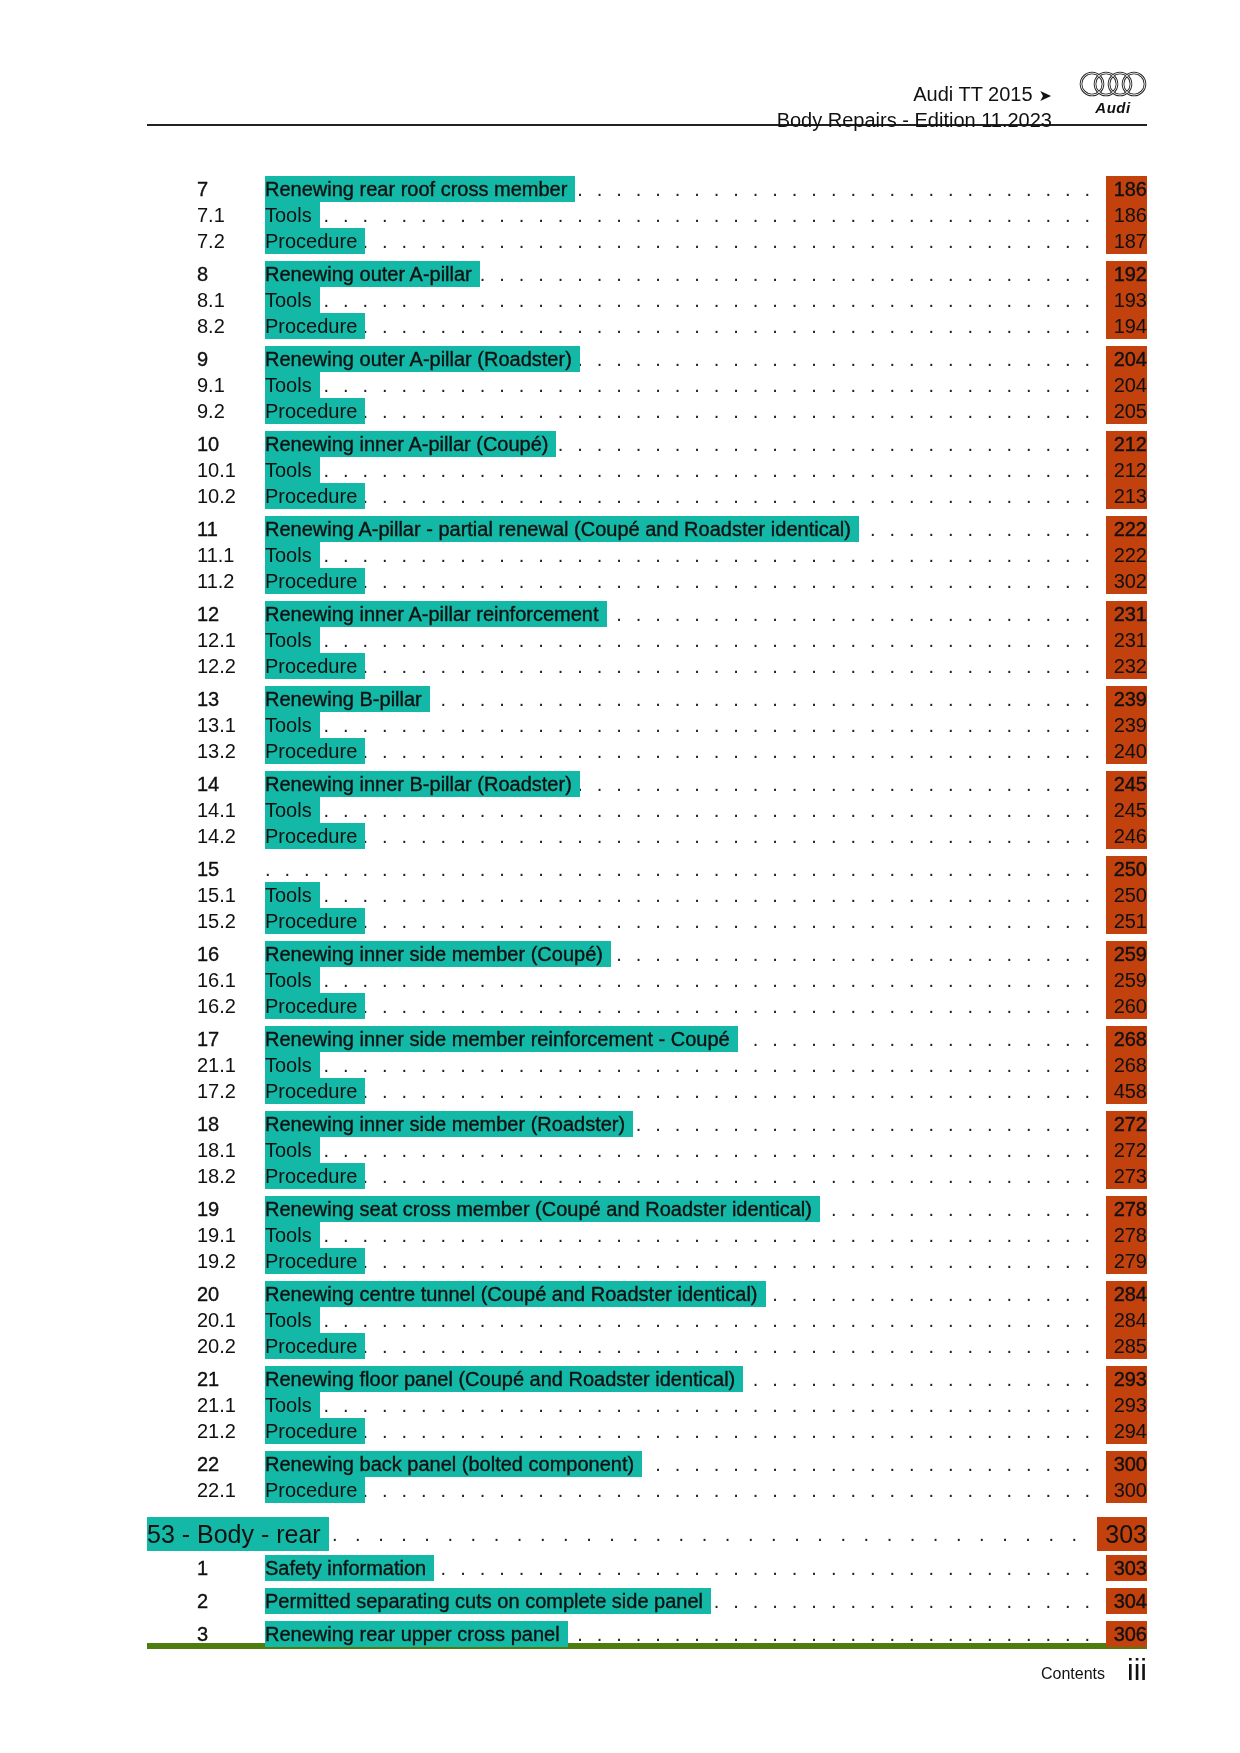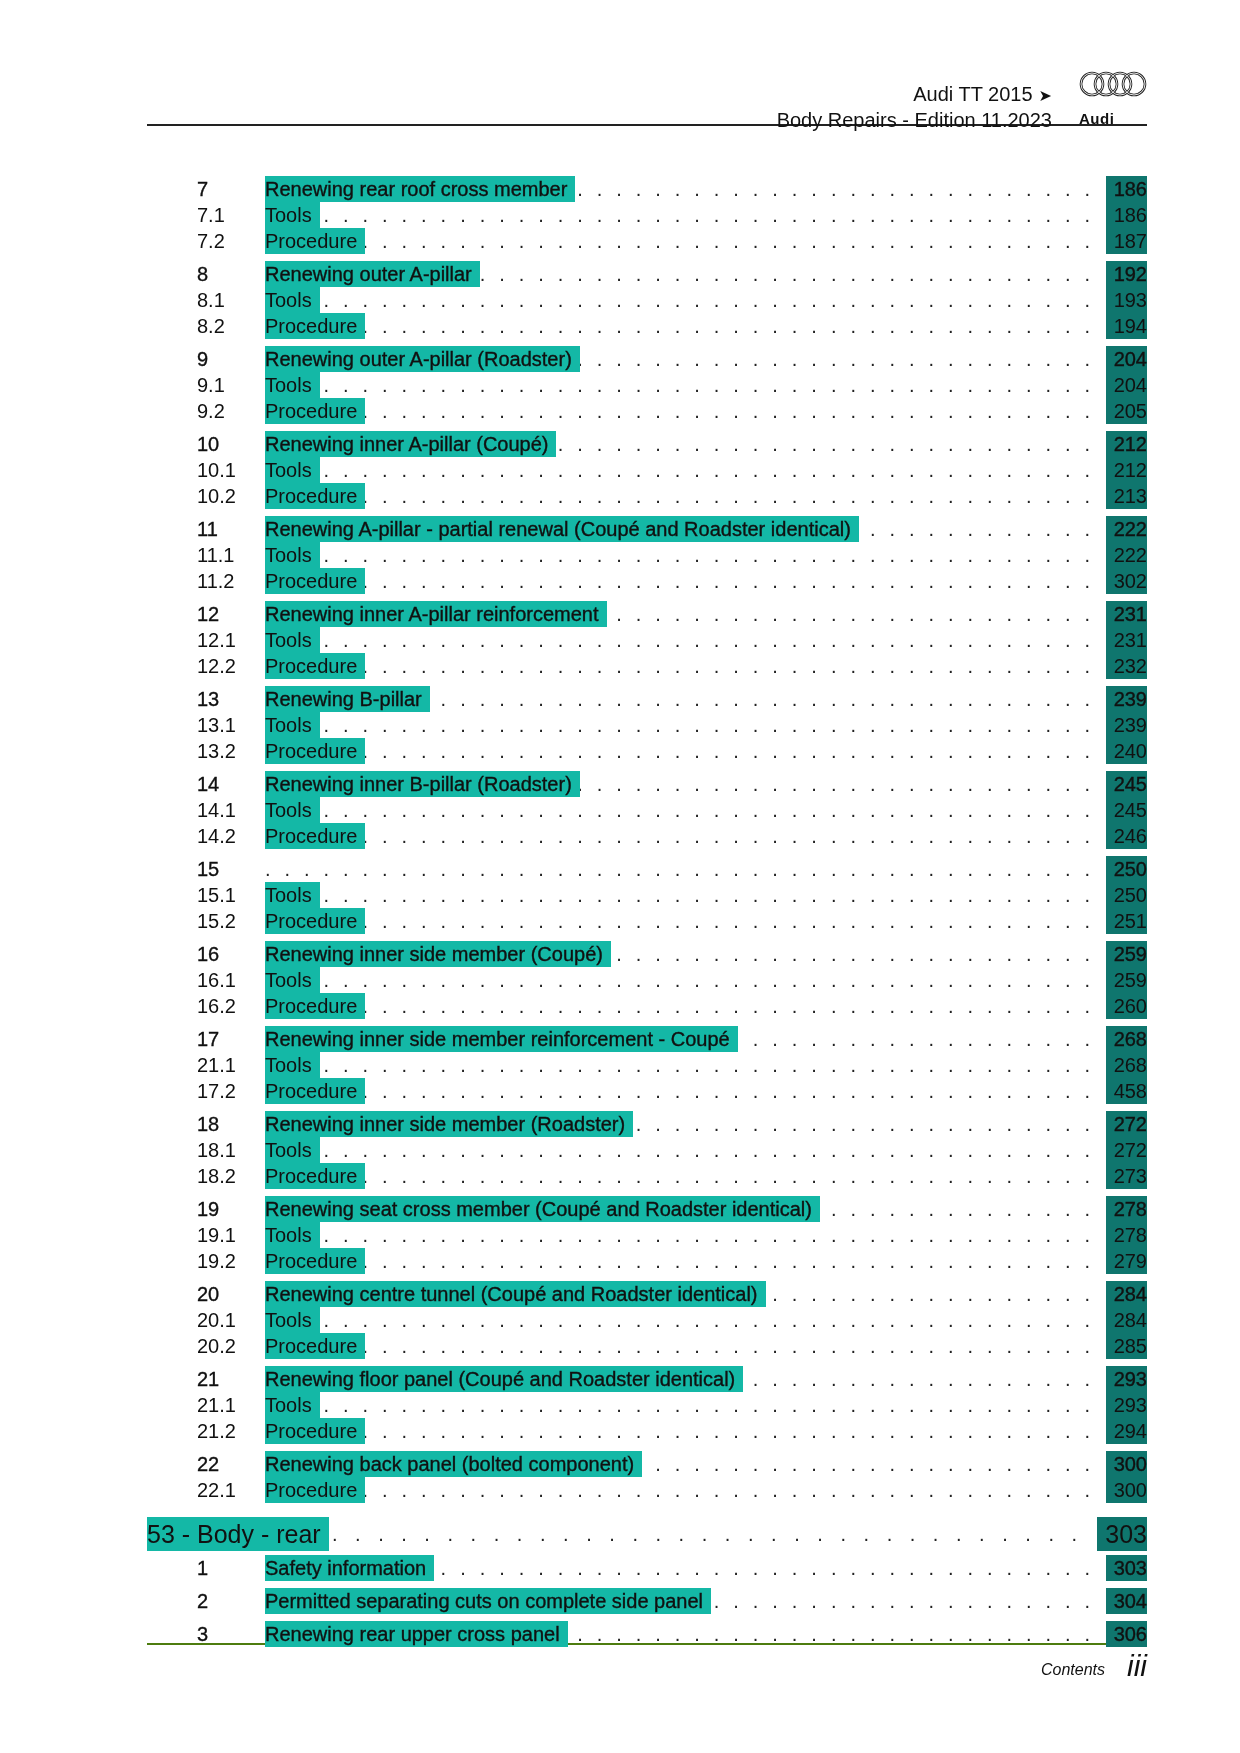--- a/index.html
+++ b/index.html
@@ -3,37 +3,37 @@
 <meta charset="utf-8">
 <style>
   html, body { margin:0; padding:0; background:#ffffff; }
   body { width:1240px; height:1753px; position:relative; overflow:hidden;
          font-family:"Liberation Sans", sans-serif; color:#111111; }
   .header { position:absolute; left:147px; top:62px; width:1000px; height:62px; border-bottom:2px solid #222; }
   .h-text { position:absolute; right:95px; top:20px; text-align:right; font-size:20px; line-height:25px; }
   .h-text .arrow { font-size:16px; margin-left:6px; }
   .logo { position:absolute; right:0; top:8px; width:68px; height:46px; }
   .logo svg { display:block; }
-  .logo .word { position:absolute; left:0; right:0; top:40px; text-align:left; font-weight:bold; font-size:15px; letter-spacing:0.5px; }
+  .logo .word { position:absolute; left:0; right:0; top:29px; text-align:center; font-weight:bold; font-size:15px; letter-spacing:0.5px;font-style:italic; }
 
   .toc { position:absolute; left:147px; top:176px; width:1000px; }
   .row { position:relative; height:26px; line-height:26px; font-size:20px; white-space:nowrap; }
   .row.l1 { margin-top:7px; font-weight:normal; -webkit-text-stroke:0.35px #111; }
   .row.l1.first { margin-top:0; }
   .row .num { position:absolute; left:50px; top:0; }
   .row .title { position:absolute; left:118px; top:0; background:#14b8a6; padding-right:8px; z-index:2; }
   .row .dots { position:absolute; left:118px; right:54px; top:0; overflow:hidden; color:#222; letter-spacing:4.2px; z-index:1; -webkit-text-stroke:0; }
-  .row .page { position:absolute; right:0; top:0; background:#0f766e; padding-left:8px; z-index:2; text-align:right; }
+  .row .page { position:absolute; right:0; top:0; background:#c2410c; padding-left:8px; z-index:2; text-align:right; }
   .row.chapter { height:34px; line-height:34px; font-size:25px; margin-top:14px; -webkit-text-stroke:0; }
   .row.chapter .title { left:0; }
   .row.chapter .dots { left:0; font-size:20px; letter-spacing:6px; }
   .row.chapter .page { font-size:25px; }
   .row.post-chapter { margin-top:4px; }
 
-  .footer { position:absolute; left:147px; top:1643px; width:1000px; border-top:2px solid #4d7c0f; height:40px;font-style:italic; }
+  .footer { position:absolute; left:147px; top:1643px; width:1000px; border-top:6px solid #4d7c0f; height:40px; }
   .footer .label { position:absolute; right:42px; top:16px; font-size:16px; }
   .footer .pg { position:absolute; right:0; top:4px; font-size:30px; }
 </style>
 </head>
 <body>
 
 <div class="header">
   <div class="h-text">
     <div><span>Audi TT 2015</span><span class="arrow">➤</span></div>
     <div>Body Repairs - Edition 11.2023</div>

